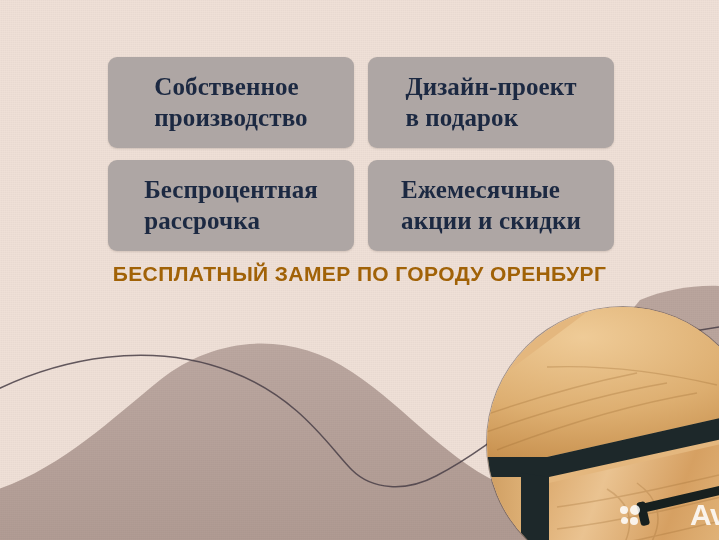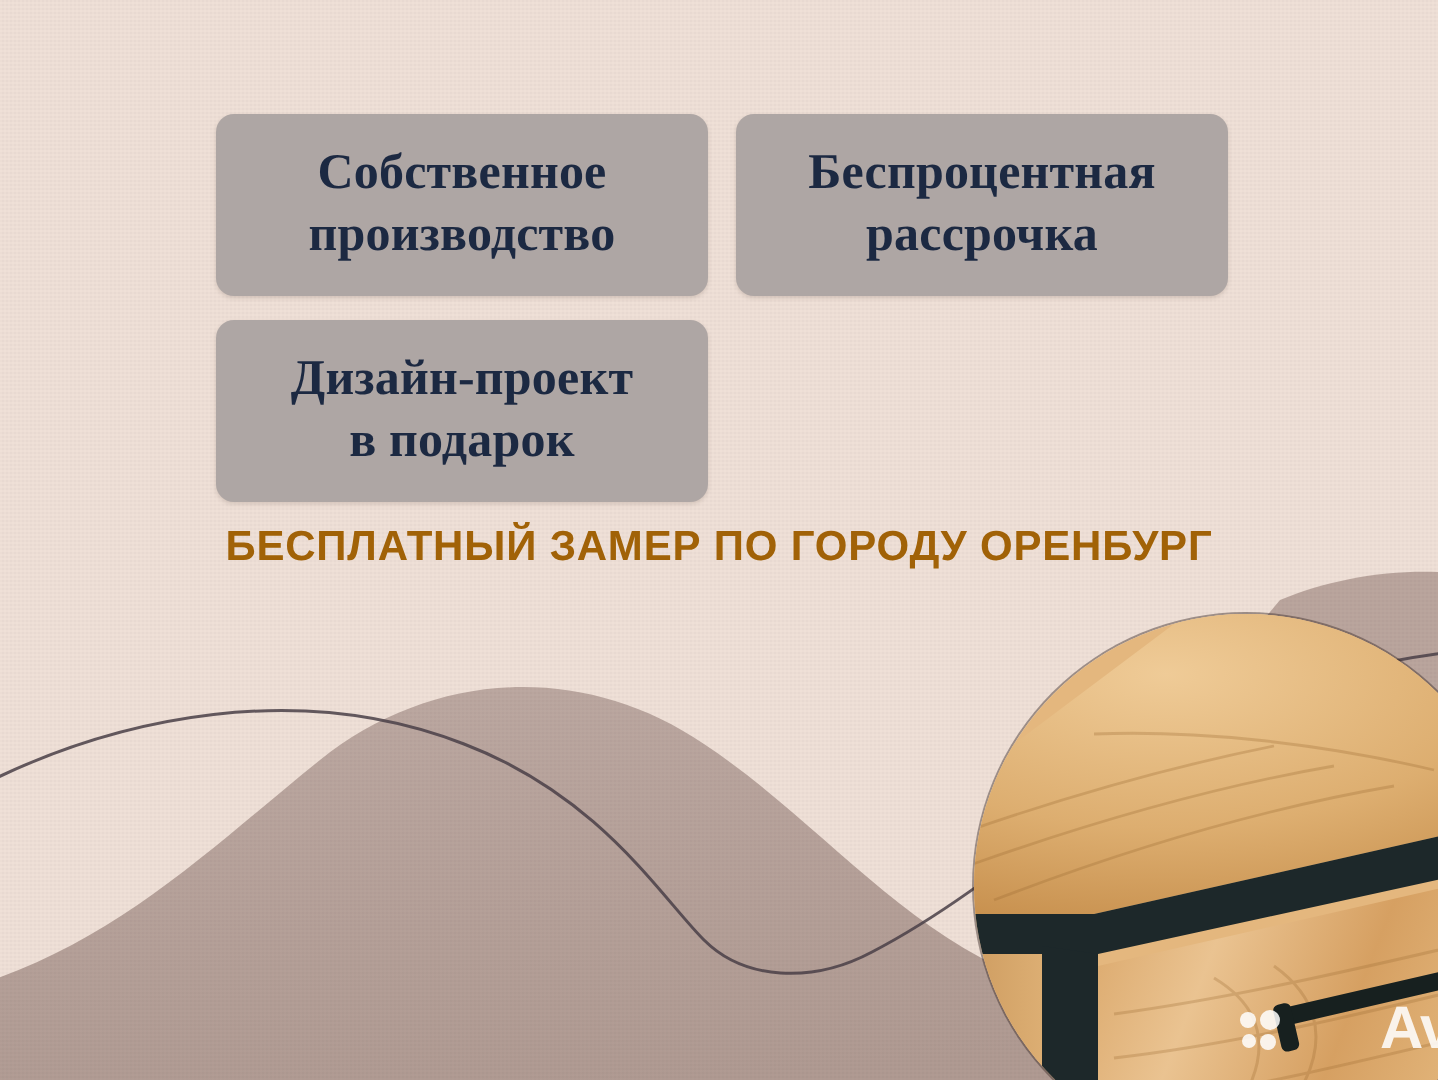--- a/index.html
+++ b/index.html
@@ -34,21 +34,20 @@
     width:506px;
     display:flex; flex-wrap:wrap;
     gap:12px 14px;
   }
   .card {
     width:246px;
     height:91px;
     border-radius:9px;
     background:#aea6a4;
     display:flex; align-items:center; justify-content:center;
-    text-align:center;
     box-shadow:0 1px 2px rgba(90,70,62,.18);
   }
   .card-text {
     font-family:"Liberation Serif", "DejaVu Serif", serif;
     font-weight:700;
     font-size:25px;
     line-height:1.22;
     color:#1c2942;
     letter-spacing:.1px;
     padding:0 8px;
@@ -162,27 +161,31 @@
     </g>
   </svg>
 
   <div id="texture"></div>
 
   <div class="cards">
     <div class="card">
       <span class="card-text">Собственное
 производство</span>
     </div>
+    <div class="card r2">
+      <span class="card-text">Дизайн-проект
+в подарок</span>
+    </div>
     <div class="card">
       <span class="card-text">Беспроцентная
 рассрочка</span>
     </div>
     <div class="card r2">
-      <span class="card-text">Дизайн-проект
-в подарок</span>
+      <span class="card-text">Ежемесячные
+акции и скидки</span>
     </div>
   </div>
 
   <div class="caption">БЕСПЛАТНЫЙ ЗАМЕР ПО ГОРОДУ ОРЕНБУРГ</div>
 
   <div class="photo-circle">
     <svg class="photo-inner" viewBox="0 0 272 272" preserveAspectRatio="xMidYMid slice">
       <rect x="0" y="0" width="272" height="272" fill="#E4B77E"></rect>
 
       <polygon points="-40,110 120,-10 300,42 300,96 60,150 -40,150" fill="url(#woodTop)"></polygon>

